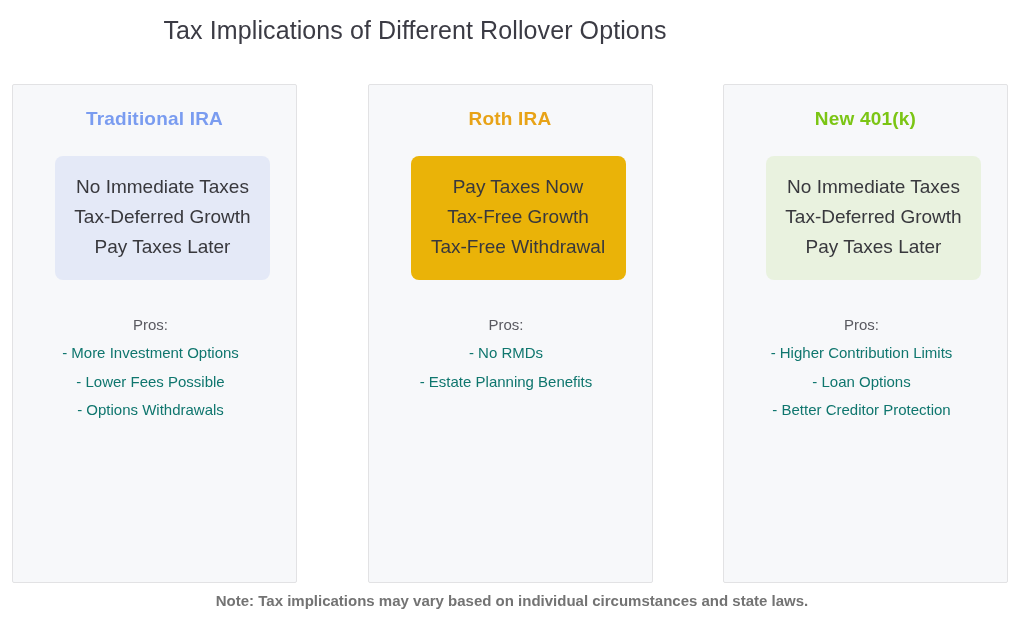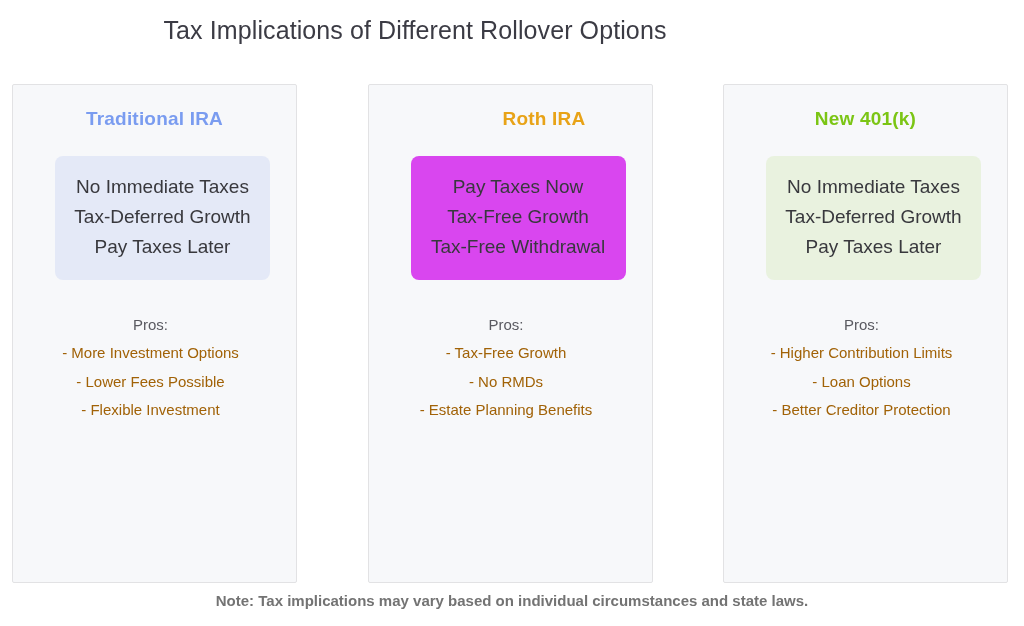--- a/index.html
+++ b/index.html
@@ -88,21 +88,21 @@
   }
 
   .pros-heading {
     font-size: 15px;
     color: #595960;
     line-height: 29px;
   }
 
   .pros-item {
     font-size: 15px;
-    color: #a16207;
+    color: #0f766e;
     line-height: 28.5px;
     white-space: nowrap;
     text-align: center;
   }
 
   #footer-note {
     position: absolute;
     top: 592px;
     left: 0;
     width: 1024px;
@@ -123,34 +123,33 @@
     <div class="card-title" style="color: rgb(122, 156, 240);">Traditional IRA</div>
     <div class="feature-box" style="background: rgb(228, 233, 247);">
       <div class="feature-line">No Immediate Taxes</div>
       <div class="feature-line">Tax-Deferred Growth</div>
       <div class="feature-line">Pay Taxes Later</div>
     </div>
     <div class="pros-block">
       <div class="pros-heading">Pros:</div>
       <div class="pros-item">- More Investment Options</div>
       <div class="pros-item">- Lower Fees Possible</div>
-      <div class="pros-item">- Flexible Investment</div>
+      <div class="pros-item">- Options Withdrawals</div>
     </div>
   </div>
 
   <div class="card" style="background: rgb(247, 248, 250); border-color: rgb(226, 226, 228);">
-    <div class="card-title" style="color: rgb(232, 163, 23); padding-left: 34px;">Roth IRA</div>
-    <div class="feature-box" style="background: #d946ef;">
+    <div class="card-title" style="color: rgb(232, 163, 23);">Roth IRA</div>
+    <div class="feature-box" style="background: #eab308;">
       <div class="feature-line">Pay Taxes Now</div>
       <div class="feature-line">Tax-Free Growth</div>
       <div class="feature-line">Tax-Free Withdrawal</div>
     </div>
     <div class="pros-block">
       <div class="pros-heading">Pros:</div>
-      <div class="pros-item">- Tax-Free Growth</div>
       <div class="pros-item">- No RMDs</div>
       <div class="pros-item">- Estate Planning Benefits</div>
     </div>
   </div>
 
   <div class="card" style="background: rgb(247, 248, 250); border-color: rgb(226, 226, 228);">
     <div class="card-title" style="color: rgb(123, 197, 20);">New 401(k)</div>
     <div class="feature-box" style="background: rgb(233, 242, 223);">
       <div class="feature-line">No Immediate Taxes</div>
       <div class="feature-line">Tax-Deferred Growth</div>

